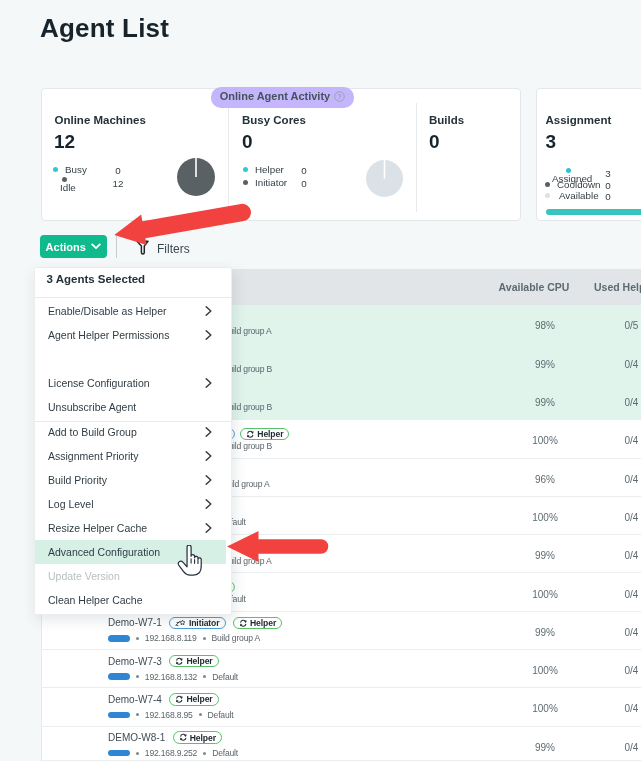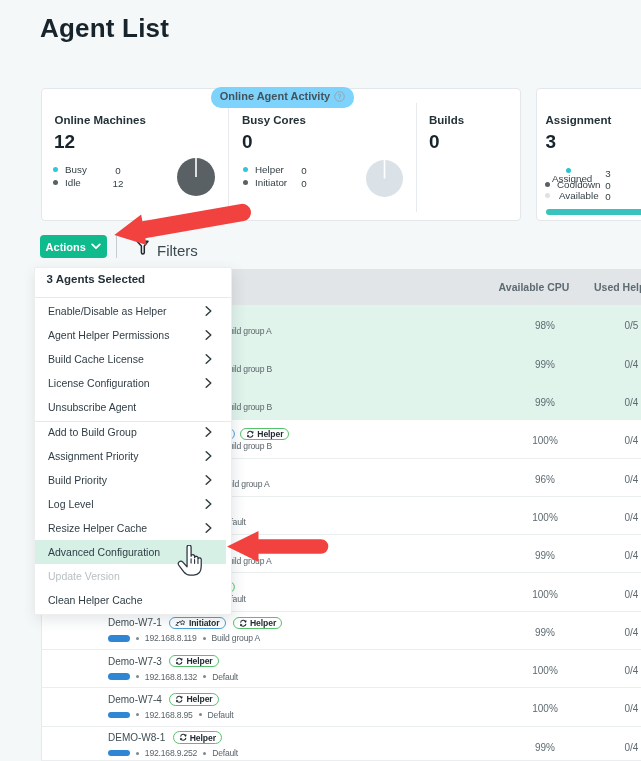--- a/index.html
+++ b/index.html
@@ -5,34 +5,34 @@
 * { margin:0; padding:0; box-sizing:border-box; }
 html,body { width:641px; height:761px; }
 body { font-family:"Liberation Sans", sans-serif; background:#f5f8f9; position:relative; overflow:hidden; }
 .abs { position:absolute; }
 
 
 .title { left:40px; top:13px; font-size:26px; font-weight:bold; color:#17242b; letter-spacing:0.2px; }
 
 
 .card { background:#fff; border:1px solid #e3e7e9; border-radius:4px; }
-.chip { left:211px; top:87px; width:143px; height:21px; background:#7dd3fc; border-radius:10px; display:flex; align-items:center; justify-content:center; z-index:2; padding-bottom:2.5px; }
+.chip { left:211px; top:87px; width:143px; height:21px; background:#c4b5fd; border-radius:10px; display:flex; align-items:center; justify-content:center; z-index:2; padding-bottom:2.5px; }
 .chip span { font-size:11px; font-weight:bold; color:#44535b; }
 .seclabel { font-size:11.5px; font-weight:bold; color:#233238; }
 .bignum { font-size:19px; font-weight:bold; color:#17242b; }
 .legend { font-size:9.8px; color:#333f45; }
 .ldot { width:5px; height:5px; border-radius:50%; display:block; flex:0 0 auto; }
 .lrow { display:flex; align-items:center; height:10px; }
 .vdiv { width:1px; background:#e7eaec; top:103px; height:109px; }
 
 
 .btn { left:40px; top:235px; width:66.5px; height:23px; background:#0fbb8c; border-radius:4px; display:flex; align-items:center; justify-content:center; gap:5px; }
 .btn span { color:#fff; font-size:11px; font-weight:bold; }
 .actdiv { left:115.7px; top:236px; width:1.6px; height:22px; background:#c5cbce; }
-.filters { left:157px; top:241.5px; font-size:15px; color:#3a4850; }
+.filters { left:157px; top:241.5px; font-size:12px; color:#3a4850; }
 
 
 .thead { left:41px; top:269px; width:600px; height:36.4px; background:#e2e5e7; }
 .th { font-size:10.5px; font-weight:bold; color:#5c6a72; }
 .trow { left:41px; width:600px; height:38.3px; background:#fff; border-bottom:1px solid #ebeeee; border-left:1px solid #e6e9ea; }
 .trow.mint { background:#e1f4ec; }
 .pct { font-size:10px; color:#5d6a70; width:60px; text-align:center; }
 .frac { font-size:10px; color:#5d6a70; }
 .nameline { display:flex; align-items:center; gap:7.5px; height:13px; }
 .aname { font-size:10px; color:#3f4d54; font-weight:500; }
@@ -68,21 +68,21 @@
 <div class="abs vdiv" style="left:227.5px;"></div>
 <div class="abs vdiv" style="left:416px;"></div>
 
 <div class="abs seclabel" style="left:54.5px; top:114px;">Online Machines</div>
 <div class="abs bignum" style="left:54px; top:131px;">12</div>
 <div class="abs lrow" style="left:53px; top:164px;">
     <span class="ldot" style="background:#2ec8d8;"></span>
     <span class="legend" style="margin-left:7px;">Busy</span>
   </div>
 <div class="abs legend" style="left:108px; top:164.5px; width:20px; text-align:center;">0</div>
-<div class="abs lrow" style="left:53px; top:177px;">
+<div class="abs lrow" style="left:53px; top:177px;flex-direction:column;">
     <span class="ldot" style="background:#5a6164;"></span>
     <span class="legend" style="margin-left:7px;">Idle</span>
   </div>
 <div class="abs legend" style="left:108px; top:177.5px; width:20px; text-align:center;">12</div>
 <svg class="abs" style="left:176px; top:157px;" width="40" height="40" viewBox="0 0 40 40">
     <circle cx="20" cy="20" r="19" fill="#5a6164"></circle>
     <rect x="19.2" y="1" width="1.6" height="19" fill="#fff"></rect>
   </svg>
 
 <div class="abs seclabel" style="left:242px; top:114px;">Busy Cores</div>
@@ -401,26 +401,20 @@
       <svg class="mchev" width="7" height="11" viewBox="0 0 7 11">
         <polyline points="1.2,1.2 5.8,5.5 1.2,9.8" fill="none" stroke="#323e44" stroke-width="1.5" stroke-linecap="round" stroke-linejoin="round"></polyline>
       </svg>
     </div>
     <div class="mitem" style="top:54.60000000000002px;">
       <span class="t">Agent Helper Permissions</span>
       <svg class="mchev" width="7" height="11" viewBox="0 0 7 11">
         <polyline points="1.2,1.2 5.8,5.5 1.2,9.8" fill="none" stroke="#323e44" stroke-width="1.5" stroke-linecap="round" stroke-linejoin="round"></polyline>
       </svg>
     </div>
-    <div class="mitem" style="top:78.69999999999999px;">
-      <span class="t">Build Cache License</span>
-      <svg class="mchev" width="7" height="11" viewBox="0 0 7 11">
-        <polyline points="1.2,1.2 5.8,5.5 1.2,9.8" fill="none" stroke="#323e44" stroke-width="1.5" stroke-linecap="round" stroke-linejoin="round"></polyline>
-      </svg>
-    </div>
     <div class="mitem" style="top:102.80000000000001px;">
       <span class="t">License Configuration</span>
       <svg class="mchev" width="7" height="11" viewBox="0 0 7 11">
         <polyline points="1.2,1.2 5.8,5.5 1.2,9.8" fill="none" stroke="#323e44" stroke-width="1.5" stroke-linecap="round" stroke-linejoin="round"></polyline>
       </svg>
     </div>
     <div class="mitem" style="top:126.89999999999998px;">
       <span class="t">Unsubscribe Agent</span>
     </div>
     <div class="mitem" style="top:152px;">

